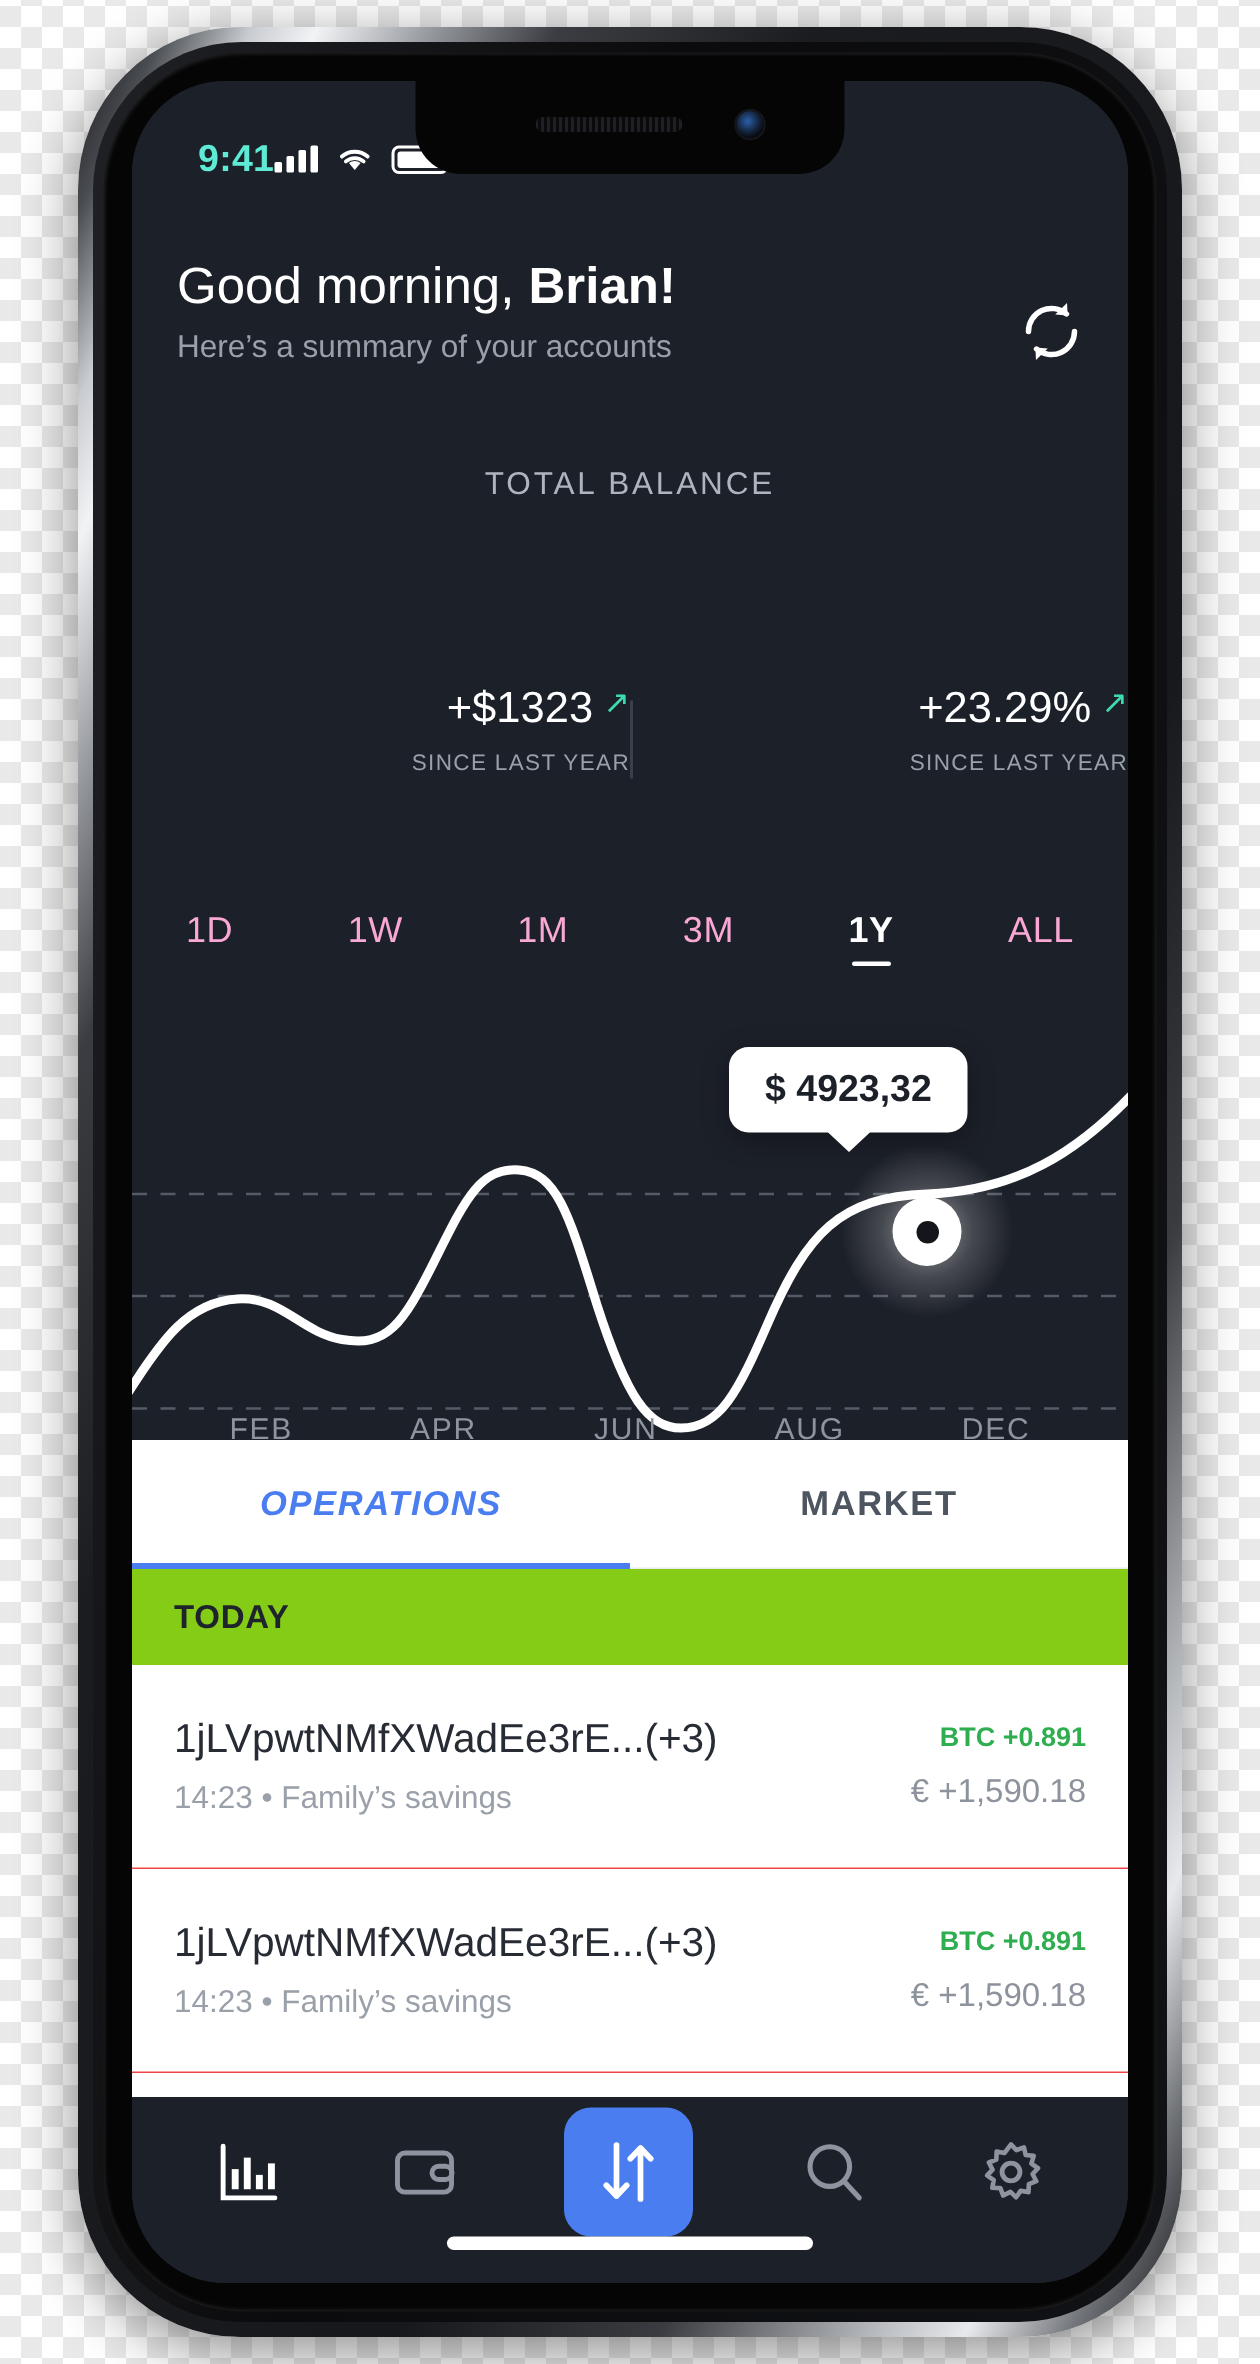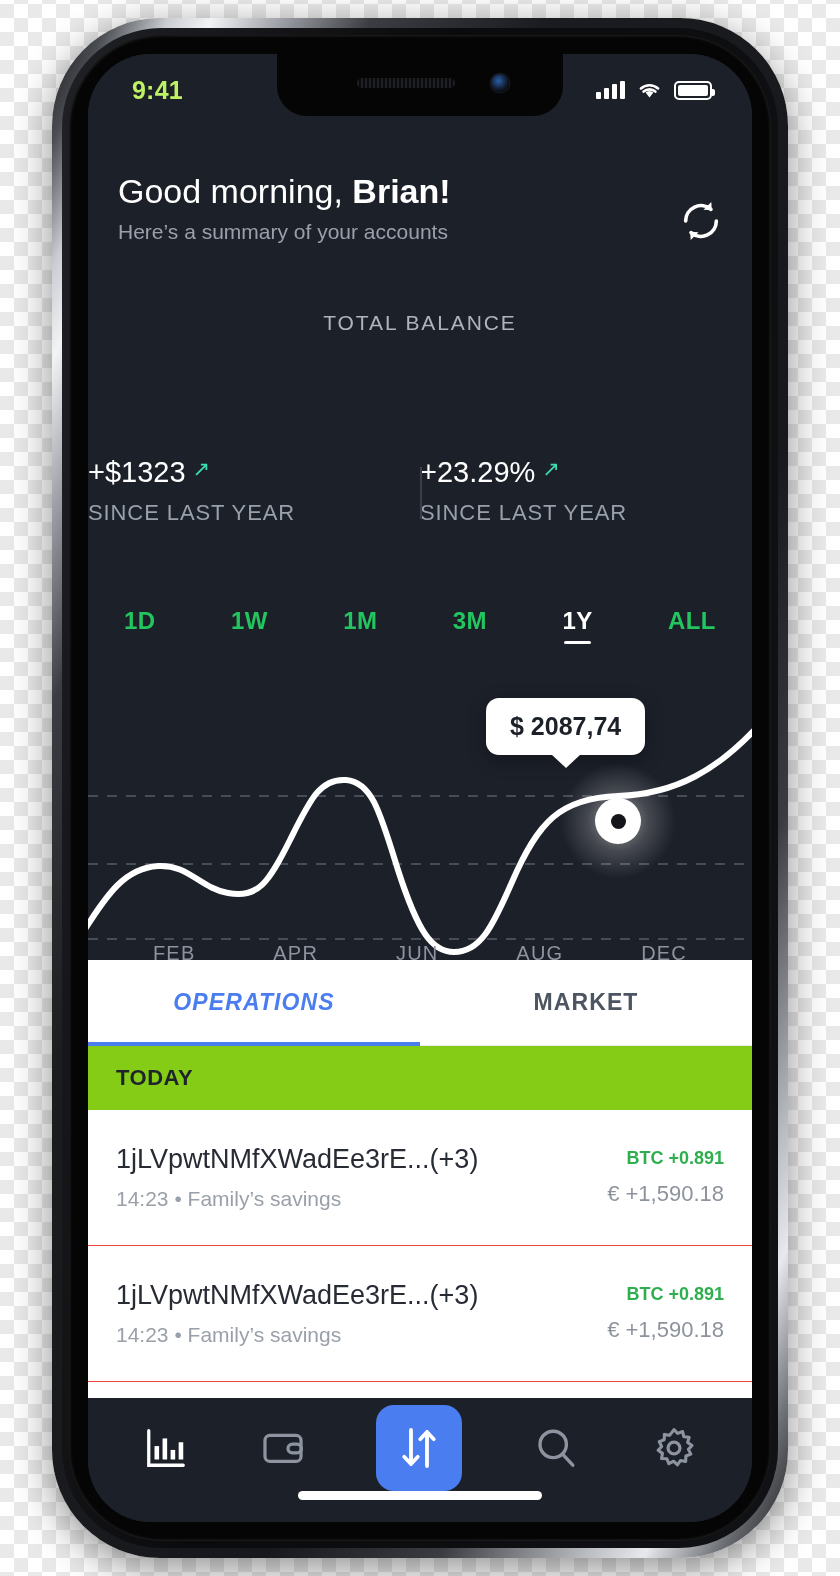--- a/index.html
+++ b/index.html
@@ -87,25 +87,24 @@
     right: 54px; top: 20px;
     width: 18px; height: 18px;
     border-radius: 50%;
     background: radial-gradient(circle at 42% 38%, #2a5fa8 0%, #14233c 48%, #050608 78%);
     box-shadow: 0 0 0 1.5px #15161a;
   }
 
   
   .statusbar {
     position: absolute;
-    top: 0; left: 0; right: 0; height: 62px;
+    top: 16px; left: 0; right: 0; height: 62px;
     display: flex; align-items: center;
-    justify-content: space-between;
     padding: 10px 40px 0 44px;
-    color: #bef264;
+    color: #5eead4;
     z-index: 50;
   }
   .sb-time { font-size: 25px; font-weight: bold; letter-spacing: 0.2px; }
   .sb-right { display: flex; align-items: center; gap: 11px; }
 
   .signal { display: flex; align-items: flex-end; gap: 3px; height: 18px; }
   .signal i { width: 5px; background: #fff; border-radius: 1px; display:block; }
   .signal i:nth-child(1){height:7px}
   .signal i:nth-child(2){height:11px}
   .signal i:nth-child(3){height:15px}
@@ -141,40 +140,40 @@
     text-align: center; color: #aeb4be;
     font-size: 21px; letter-spacing: 1.9px;
   }
   .bal-value {
     position: absolute; top: 285px; width: 100%;
     text-align: center; color: #ffffff;
     font-size: 75px; font-weight: 400; letter-spacing: 1px;
   }
 
   .stats { position: absolute; top: 402px; left: 0; right: 0; display: flex; }
-  .stat { flex: 1; text-align: left; }
+  .stat { flex: 1; text-align: right; padding-left: 20px; }
   .stat-top {
     font-size: 29px; color: #fff;
     display: inline-flex; align-items: center; gap: 7px;
   }
   .stat-arrow { color: #3ddcb0; font-size: 21px; line-height: 1; margin-top: -9px; }
-  .stat-sub { font-size: 22px; color: #98a0ab; letter-spacing: 0.9px; margin-top: 11px; }
+  .stat-sub { font-size: 15px; color: #98a0ab; letter-spacing: 0.9px; margin-top: 11px; }
   .stat-divider {
     position: absolute; left: 50%; top: 11px;
     width: 2px; height: 52px; background: #3a3f4a;
   }
 
   
   .ranges {
     position: absolute; top: 553px; left: 36px; right: 36px;
     display: flex; justify-content: space-between;
   }
   .range {
-    font-size: 24px; color: #22c55e; cursor: pointer;
-    padding-bottom: 9px; position: relative; letter-spacing: 0.4px; font-weight: bold;
+    font-size: 24px; color: #f9a8d4; cursor: pointer;
+    padding-bottom: 9px; position: relative; letter-spacing: 0.4px;
   }
   .range.active { color: #ffffff; font-weight: 600; }
   .range.active::after {
     content:""; position:absolute; left: 2px; right: 2px; bottom: 0;
     height: 3.5px; background: #fff; border-radius: 2px;
   }
 
   
   .chart-wrap { position: absolute; top: 630px; left: 0; right: 0; height: 276px; }
   .chart-svg { position: absolute; inset: 0; width: 100%; height: 100%; }
@@ -358,21 +357,21 @@
         <line x1="0" y1="112" x2="664" y2="112" stroke="#555b66" stroke-width="1.6" stroke-dasharray="10 9"></line>
         <line x1="0" y1="180" x2="664" y2="180" stroke="#555b66" stroke-width="1.6" stroke-dasharray="10 9"></line>
         <line x1="0" y1="255" x2="664" y2="255" stroke="#555b66" stroke-width="1.6" stroke-dasharray="10 9"></line>
         <path d="M -6 250 C 20 208, 38 184, 70 182 C 100 180, 112 204, 140 209
                  C 170 214, 180 200, 202 156 C 222 116, 232 94, 258 96
                  C 284 98, 292 128, 310 186 C 330 248, 344 268, 366 268
                  C 392 268, 404 244, 424 198 C 450 138, 472 114, 530 112
                  C 588 110, 630 86, 672 40" stroke="#ffffff" stroke-width="6" fill="none" stroke-linecap="round" stroke-linejoin="round"></path>
       </svg>
       <div class="marker-glow"></div>
-      <div class="tooltip">$ 2087,74</div>
+      <div class="tooltip">$ 4923,32</div>
       <div class="marker">
           <i></i>
         </div>
     </div>
 
     <div class="xaxis">
       <span>FEB</span>
       <span>APR</span>
       <span>JUN</span>
       <span>AUG</span>

